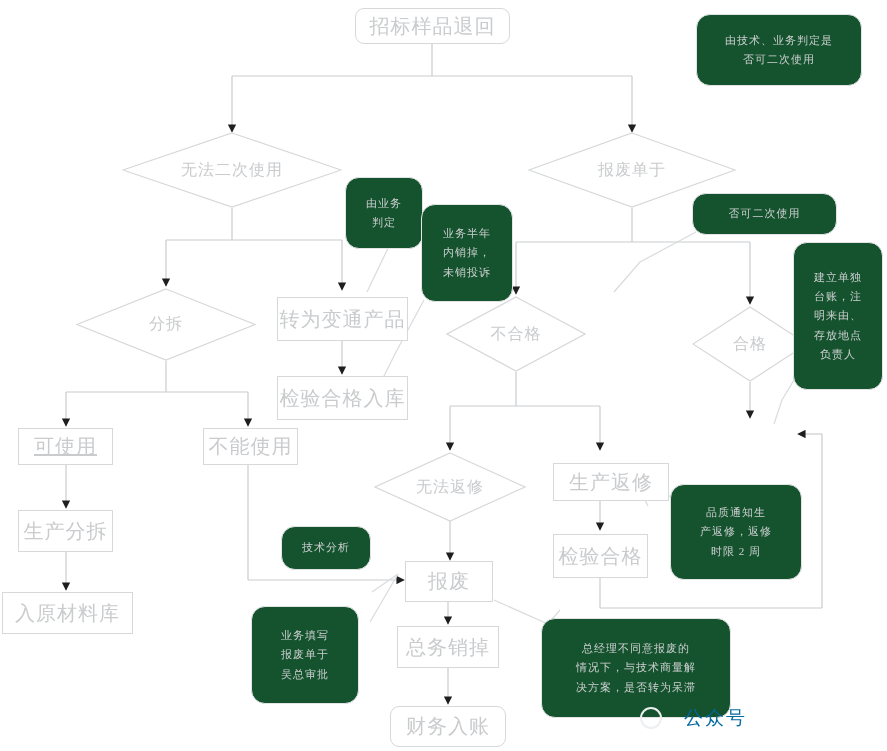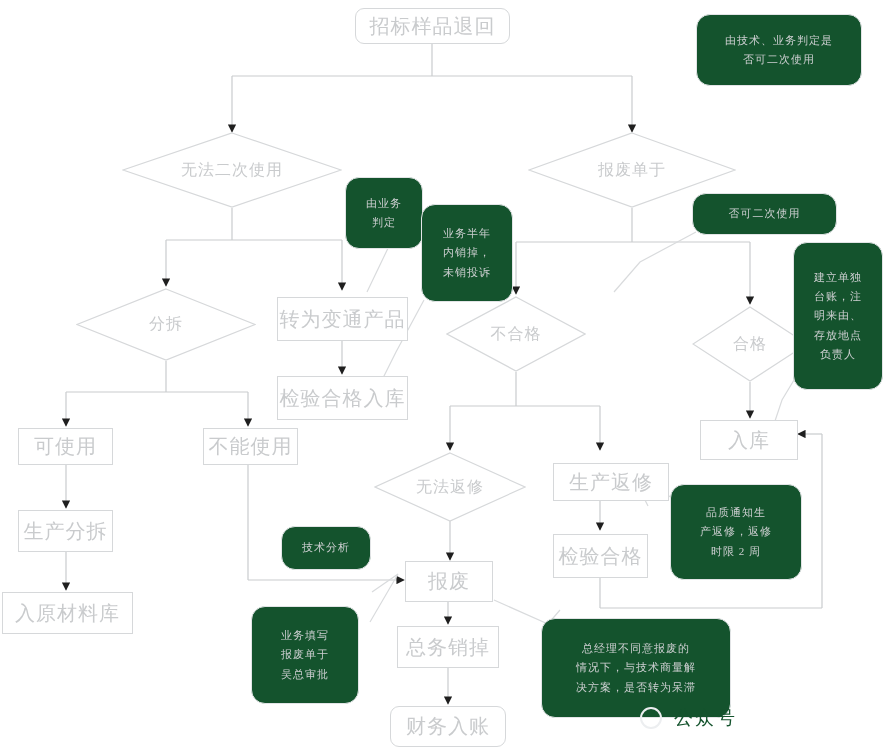--- a/index.html
+++ b/index.html
@@ -18,22 +18,22 @@
   .diamond-label{position:absolute;left:0;top:0;width:100%;height:100%;
         display:flex;align-items:center;justify-content:center;
         color:#c9cbcd;font-size:16px;letter-spacing:1px;}
 
   .callout{position:absolute;box-sizing:border-box;border:1px solid #e2e4e6;
         background:#14532d;border-radius:14px;color:#cdcfd1;font-size:11px;
         line-height:1.75;letter-spacing:1px;display:flex;align-items:center;
         justify-content:center;text-align:center;padding:17px 8px;}
   .callout span{display:block;width:100%;white-space:pre-line;}
 
-  .watermark{position:absolute;color:#14532d;font-size:19px;letter-spacing:2px;
-        display:flex;align-items:center;gap:12px;}
+  .watermark{position:absolute;color:#0369a1;font-size:19px;letter-spacing:2px;
+        display:flex;align-items:center;gap:22px;}
   .wm-badge{display:inline-block;width:18px;height:18px;border-radius:50%;
         border:2px solid #eceef0;}
 </style>
 </head>
 <body>
 
 <div id="canvas">
 
   <svg class="edges" viewBox="0 0 887 751" xmlns="http://www.w3.org/2000/svg">
     <defs>
@@ -123,21 +123,21 @@
     <svg width="180" height="73" xmlns="http://www.w3.org/2000/svg">
       <polygon points="90,1 179,36.5 90,72 1,36.5" fill="#ffffff" stroke="#d6d8da" stroke-width="1.2"></polygon>
     </svg>
     <div class="diamond-label">分拆</div>
   </div>
 
   <div class="node rect" style="left:277px;top:297px;width:131px;height:44px;">转为变通产品</div>
 
   <div class="node rect" style="left:277px;top:376px;width:131px;height:44px;">检验合格入库</div>
 
-  <div class="node rect" style="left:18px;top:428px;width:95px;height:37px;">可使用</div>
+  <div class="node rect" style="left:18px;top:428px;width:95px;height:37px;text-decoration:underline;">可使用</div>
 
   <div class="node rect" style="left:203px;top:428px;width:95px;height:37px;">不能使用</div>
 
   <div class="node rect" style="left:18px;top:510px;width:95px;height:42px;">生产分拆</div>
 
   <div class="node rect" style="left:2px;top:592px;width:131px;height:42px;">入原材料库</div>
 
   <div class="diamond-wrap" style="left:446px;top:296px;width:140px;height:76px;">
     <svg width="140" height="76" xmlns="http://www.w3.org/2000/svg">
       <polygon points="70,1 139,38 70,75 1,38" fill="#ffffff" stroke="#d6d8da" stroke-width="1.2"></polygon>
@@ -145,21 +145,20 @@
     <div class="diamond-label">不合格</div>
   </div>
 
   <div class="diamond-wrap" style="left:692px;top:306px;width:116px;height:76px;">
     <svg width="116" height="76" xmlns="http://www.w3.org/2000/svg">
       <polygon points="58,1 115,38 58,75 1,38" fill="#ffffff" stroke="#d6d8da" stroke-width="1.2"></polygon>
     </svg>
     <div class="diamond-label">合格</div>
   </div>
 
-  <div class="node rect" style="left:700px;top:420px;width:98px;height:40px;">入库</div>
 
   <div class="diamond-wrap" style="left:374px;top:452px;width:152px;height:70px;">
     <svg width="152" height="70" xmlns="http://www.w3.org/2000/svg">
       <polygon points="76,1 151,35 76,69 1,35" fill="#ffffff" stroke="#d6d8da" stroke-width="1.2"></polygon>
     </svg>
     <div class="diamond-label">无法返修</div>
   </div>
 
   <div class="node rect" style="left:553px;top:452px;width:116px;height:38px;margin-top:11px;">生产返修</div>
 

